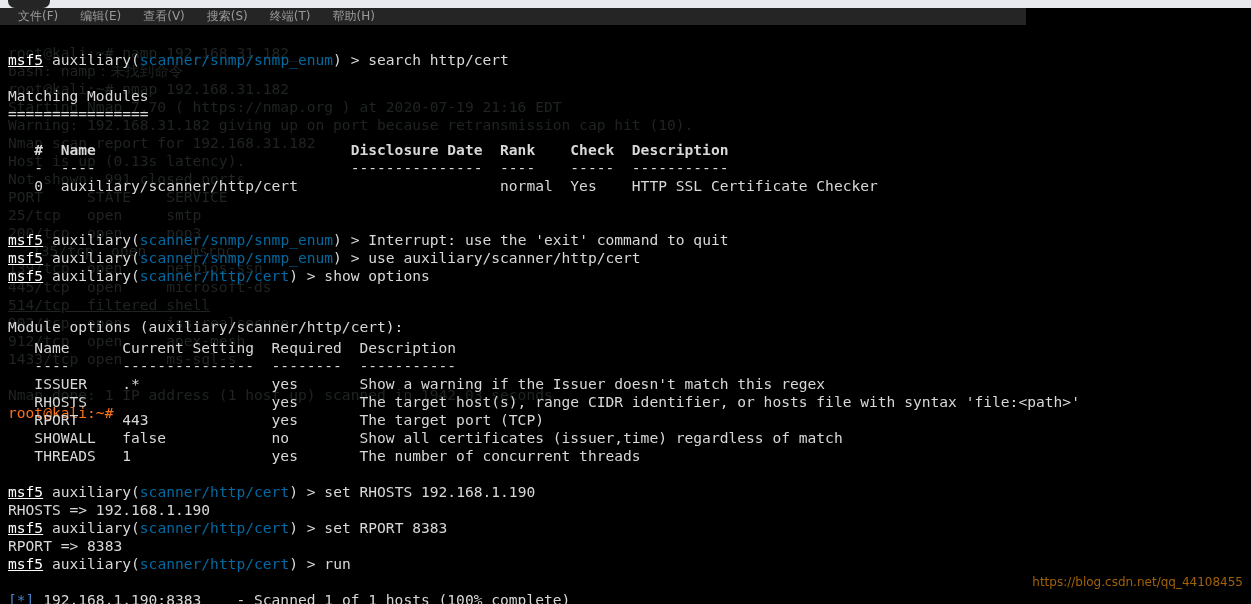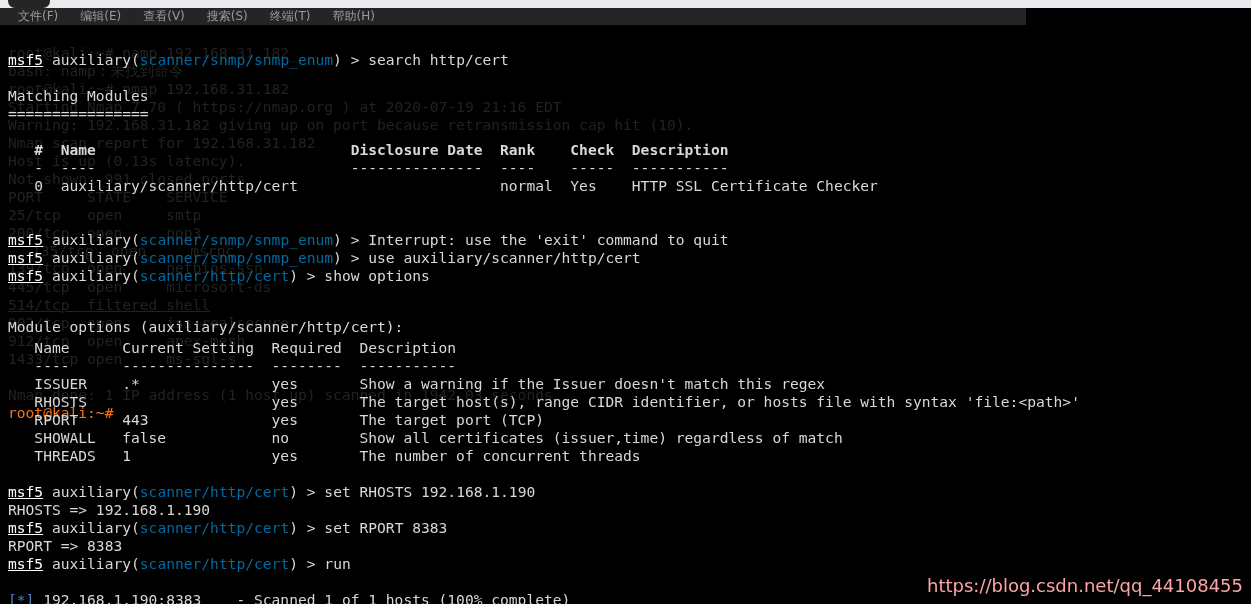--- a/index.html
+++ b/index.html
@@ -105,23 +105,23 @@
     text-decoration: underline;
   }
   .mod-name { color: #0369a1; }
   .punct    { color: #d8d8d8; }
   .star     { color: #4a7fc8; }
 
   #watermark {
     position: absolute;
     right: 8px;
     top: 575px;
-    color: #fca5a5;
+    color: #a16207;
     font-family: "DejaVu Sans", "Liberation Sans", sans-serif;
-    font-size: 18px;
+    font-size: 12px;
     z-index: 3;
     white-space: nowrap;
   }
 </style>
 </head>
 <body>
 
 <div id="window-chrome">
   <div id="tab-stub"></div>
 </div>

